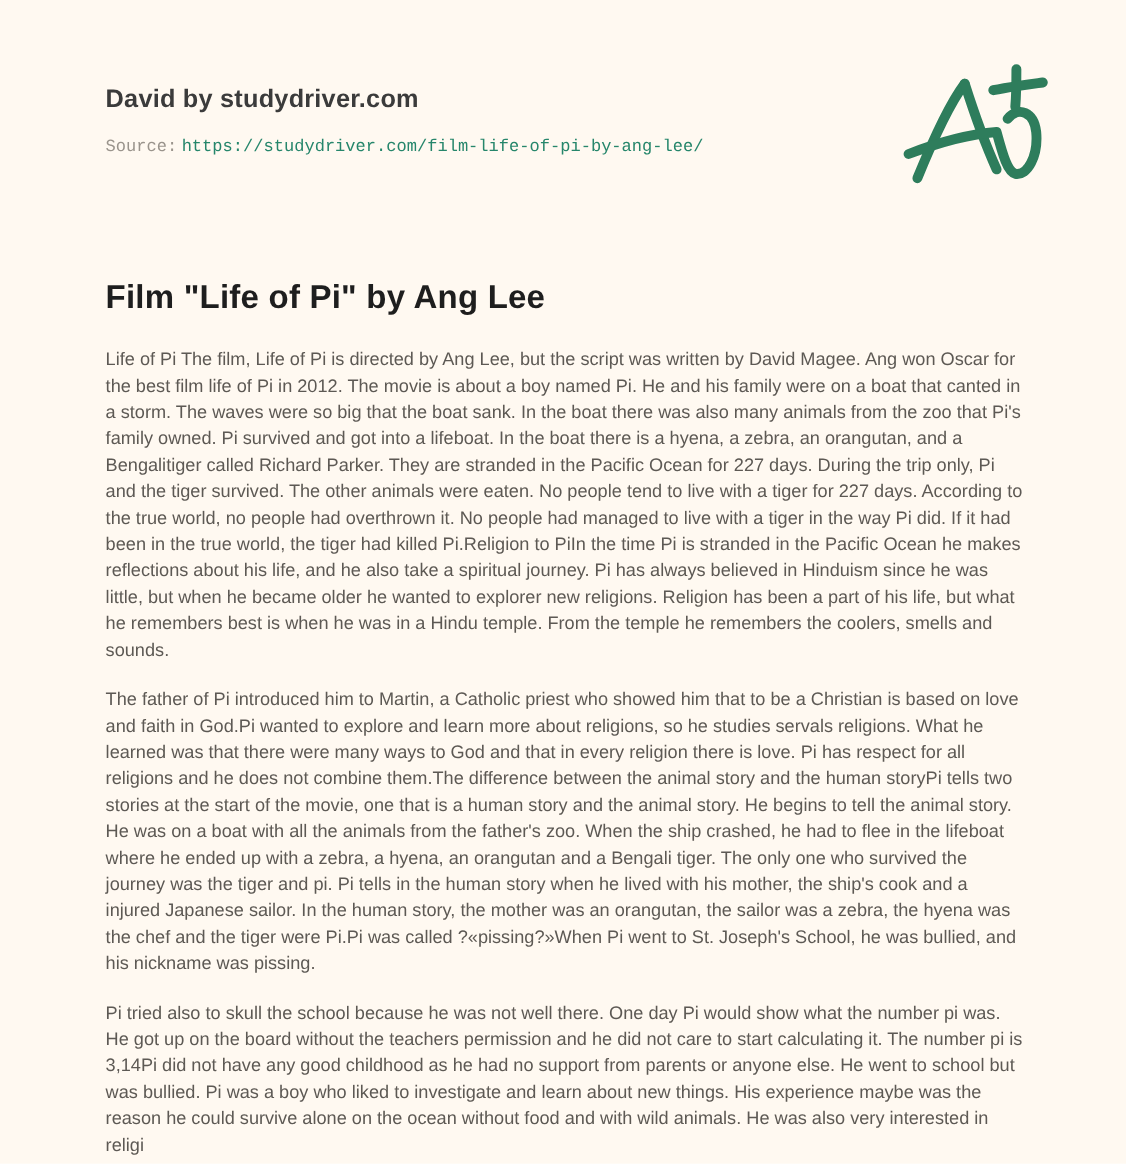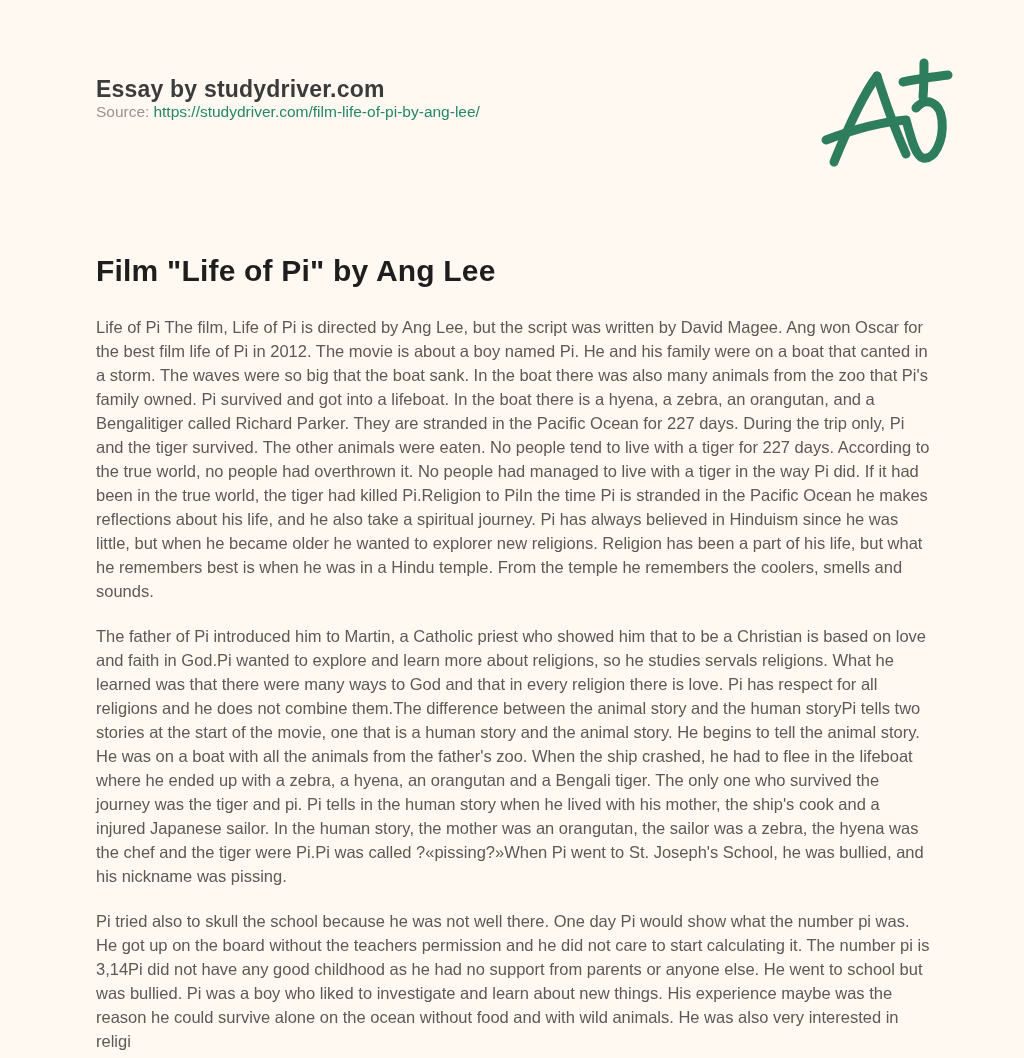--- a/index.html
+++ b/index.html
@@ -20,21 +20,23 @@
     left: 96px;
     top: 76px;
   }
   .site-title {
     font-size: 23px;
     font-weight: 700;
     color: #3B3B3B;
     letter-spacing: 0.2px;
   }
   .source-row {
+    margin-top: 21px;
     font-size: 15.5px;
+    font-family: Liberation Mono, monospace;
   }
   .source-label {
     color: #9A948C;
     margin-right: 4px;
   }
   .source-link {
     color: #26866B;
     text-decoration: none;
   }
   .logo-wrap {
@@ -65,21 +67,21 @@
   .essay-body p {
     margin: 0 0 21px 0;
   }
 </style>
 </head>
 <body>
 
 <div class="page">
 
   <div class="site-header">
-    <div class="site-title">Essay by studydriver.com</div>
+    <div class="site-title">David by studydriver.com</div>
     <div class="source-row">
       <span class="source-label">Source:</span><a class="source-link" href="#">https://studydriver.com/film-life-of-pi-by-ang-lee/</a>
     </div>
   </div>
 
   <div class="logo-wrap">
     <svg width="140" height="112" viewBox="0 0 140 112" fill="none" stroke="#2E7D5C" stroke-width="9" stroke-linecap="round" stroke-linejoin="round">
 
       <path d="M14 104 C 27 72 42 38 57 18"></path>
 

